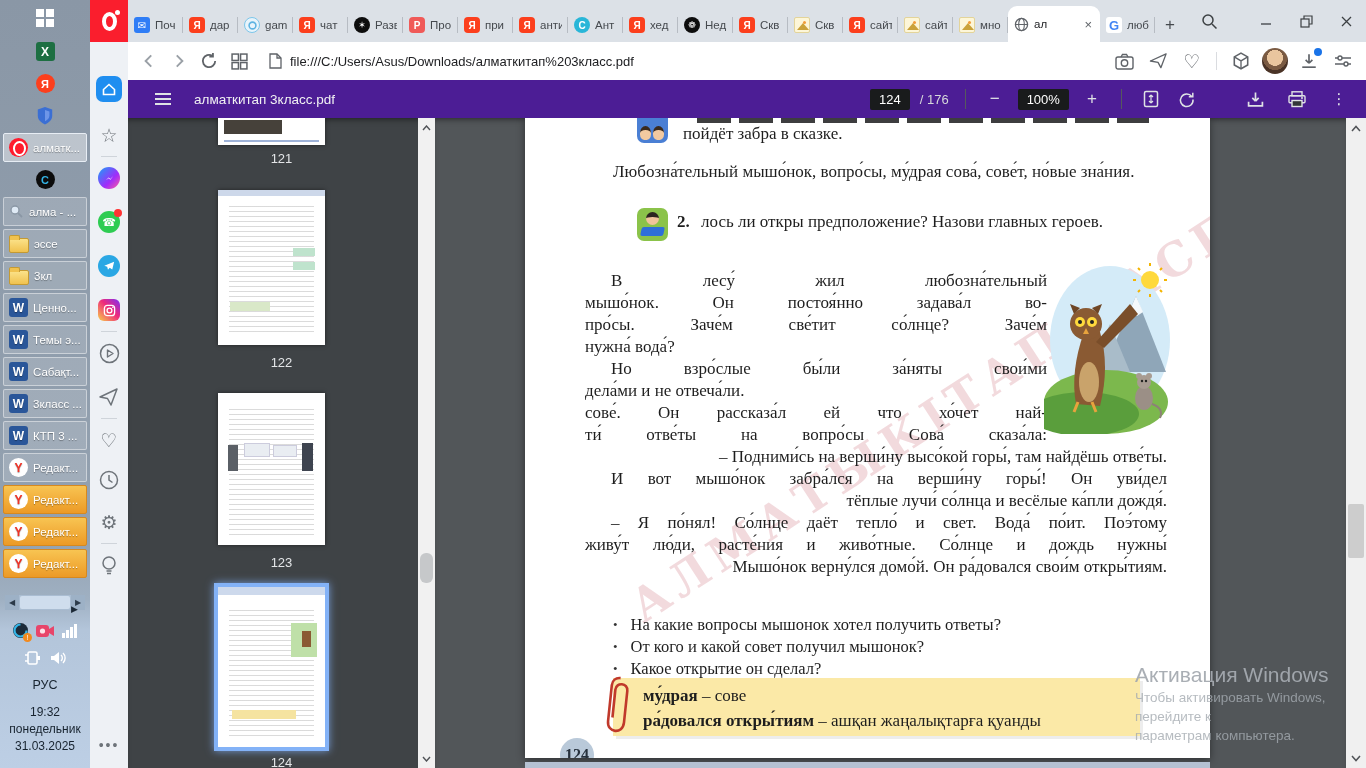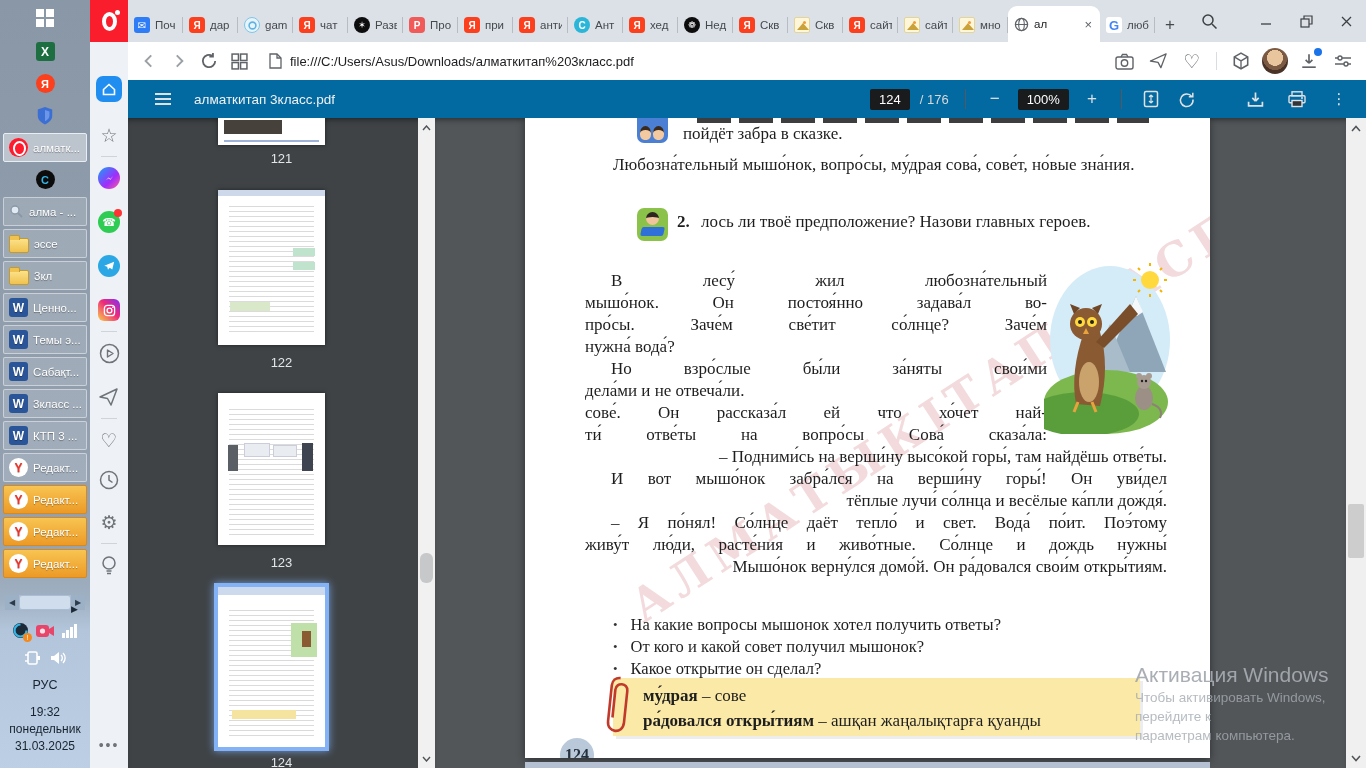--- a/index.html
+++ b/index.html
@@ -96,21 +96,21 @@
   .ss-div{width:16px;height:1px;background:#cfd4da;margin:6px 0;flex:0 0 auto;}
   .ss-home{width:26px;height:26px;border-radius:7px;background:#1f8ef0;display:flex;align-items:center;justify-content:center;}
   .ss-msgr{width:22px;height:22px;border-radius:50%;background:linear-gradient(135deg,#2f8df9 10%,#a02cfa 60%,#ff5e9d 100%);display:flex;align-items:center;justify-content:center;}
   .ss-wa{width:22px;height:22px;border-radius:50%;background:#2ecc52;display:flex;align-items:center;justify-content:center;position:relative;color:#fff;font-size:11px;}
   .ss-wa .dot{position:absolute;right:-2px;top:-2px;width:8px;height:8px;border-radius:50%;background:#f33;}
   .ss-tg{width:22px;height:22px;border-radius:50%;background:#2aa7e4;display:flex;align-items:center;justify-content:center;}
   .ss-ig{width:22px;height:22px;border-radius:6px;background:linear-gradient(45deg,#f7c14d 5%,#ee2a7b 55%,#7b2ff7 100%);display:flex;align-items:center;justify-content:center;}
   .glyph20{font-size:19px;line-height:1;}
 
   
-  .pdfbar{position:absolute;left:38px;top:80px;width:1238px;height:38px;background:#0369a1;color:#e4e6e8;display:flex;align-items:center;}
+  .pdfbar{position:absolute;left:38px;top:80px;width:1238px;height:38px;background:#4c1d95;color:#e4e6e8;display:flex;align-items:center;}
   .pdfbar .hb{margin-left:22px;}
   .pdfbar .fname{margin-left:18px;font-size:13.5px;color:#f1f2f3;}
   .pdf-center{position:absolute;left:742px;top:0;height:38px;display:flex;align-items:center;gap:10px;}
   .pagebox{background:#191b1c;color:#fff;font-size:13px;padding:3px 9px;border-radius:2px;}
   .ptotal{font-size:13px;color:#d6d8da;}
   .dsep{width:1px;height:20px;background:#55595d;margin:0 6px;}
   .pdfbtn{width:26px;height:26px;display:flex;align-items:center;justify-content:center;cursor:pointer;color:#dfe2e5;}
   .pdf-right{position:absolute;right:14px;top:0;height:38px;display:flex;align-items:center;gap:16px;}
 
   
@@ -136,21 +136,21 @@
     color:#1e1e1e;font-family:"Liberation Serif","DejaVu Serif",serif;box-shadow:0 2px 8px rgba(0,0,0,.45);}
   .nextstrip{position:absolute;left:90px;top:644px;width:685px;height:6px;background:#b5c1d2;}
   .cutline{position:absolute;left:172px;top:0;width:452px;height:5px;
     background:repeating-linear-gradient(90deg,#3d3d3f 0 34px,transparent 34px 42px);}
   .ptext{font-size:17px;line-height:22px;}
   .kids-ic{position:absolute;left:112px;top:-2px;width:31px;height:27px;border-radius:0 0 7px 7px;background:#4a7fd4;overflow:hidden;}
   .kids-ic i{position:absolute;bottom:3px;width:11px;height:14px;border-radius:50% 50% 40% 40%;background:#f2c9a0;border-top:4px solid #3a2a1d;}
   .task-ic{position:absolute;left:112px;top:90px;width:31px;height:33px;border-radius:7px;background:#8bc34a;overflow:hidden;}
   .task-ic .hd{position:absolute;left:9px;top:4px;width:13px;height:13px;border-radius:50%;background:#f0c49c;border-top:5px solid #2c2520;}
   .task-ic .bk{position:absolute;left:4px;top:19px;width:23px;height:9px;background:#2e6fd8;border-radius:2px;transform:skewX(-12deg);}
-  .kw{position:absolute;left:60px;top:36px;width:582px;text-indent:28px;text-align:justify;}
+  .kw{position:absolute;left:60px;top:43px;width:582px;text-indent:28px;text-align:justify;}
   .taskp{position:absolute;left:152px;top:92px;width:492px;line-height:23px;}
   .taskp b{position:absolute;left:0;top:0;}
   .taskp .tl{padding-left:24px;}
   .story{position:absolute;left:60px;top:152px;width:582px;}
   .story div{height:22px;white-space:nowrap;}
   .story .n{width:462px;}
   .story .w{width:582px;text-align:right;}
   .story .ind{text-indent:26px;}
   .story .j{text-align:justify;text-align-last:justify;white-space:normal;}
   .illus{position:absolute;right:40px;top:144px;width:126px;height:172px;}
@@ -674,21 +674,21 @@
           <div class="ptext abs" style="left:158px;top:5px;">пойдёт забра в сказке.</div>
 
           <div class="kw ptext">Любозна́тельный мышо́нок, вопро́сы, му́драя сова́, сове́т, но́вые зна́ния.</div>
 
           <div class="task-ic">
               <span class="hd"></span>
               <span class="bk"></span>
             </div>
           <div class="taskp ptext">
             <b>2.</b>
-            <div class="tl">лось ли твоё предположение? Назови главных героев.</div>
+            <div class="tl">лось ли откры предположение? Назови главных героев.</div>
           </div>
 
           <div class="story ptext">
             <div class="n ind j">В лесу́ жил любозна́тельный</div>
             <div class="n j">мышо́нок. Он постоя́нно задава́л во-</div>
             <div class="n j">про́сы. Заче́м све́тит со́лнце? Заче́м</div>
             <div class="n">нужна́ вода́?</div>
             <div class="n ind j">Но взро́слые бы́ли за́няты свои́ми</div>
             <div class="n">дела́ми и не отвеча́ли.</div>
             <div class="n j">сове́. Он рассказа́л ей  что хо́чет най-</div>

